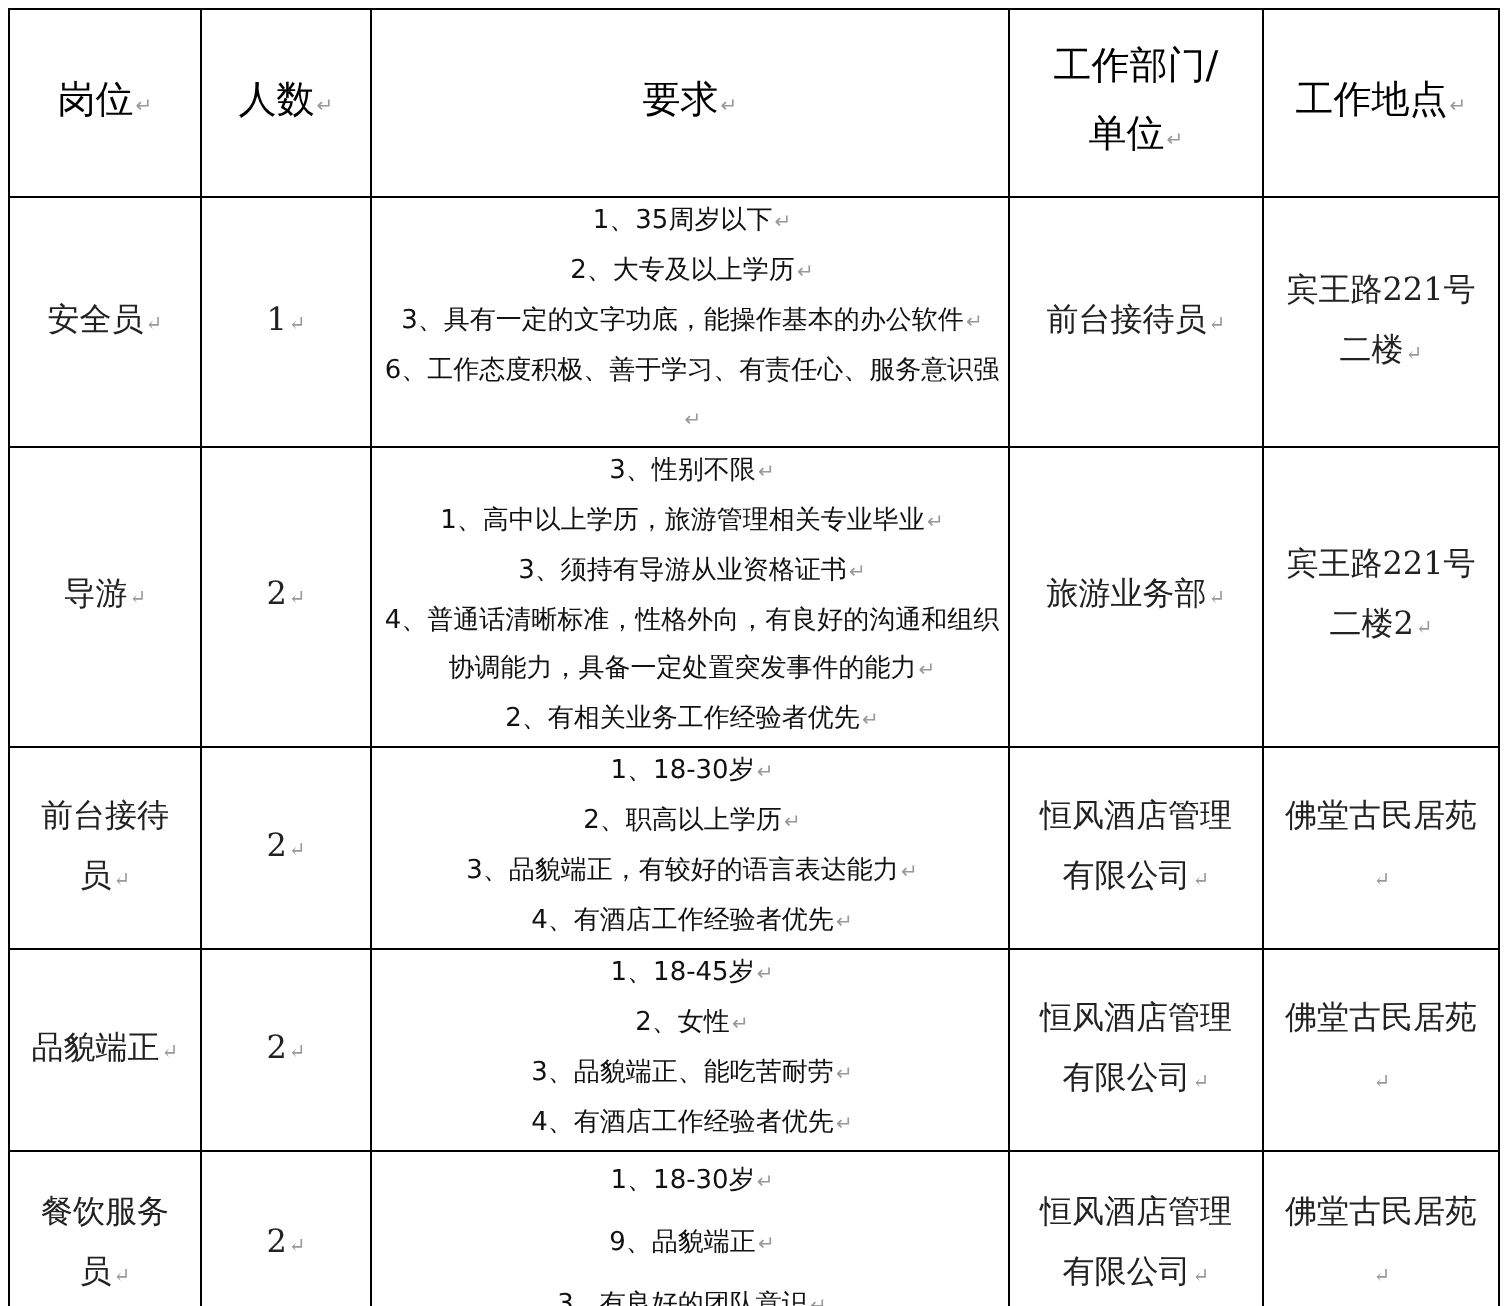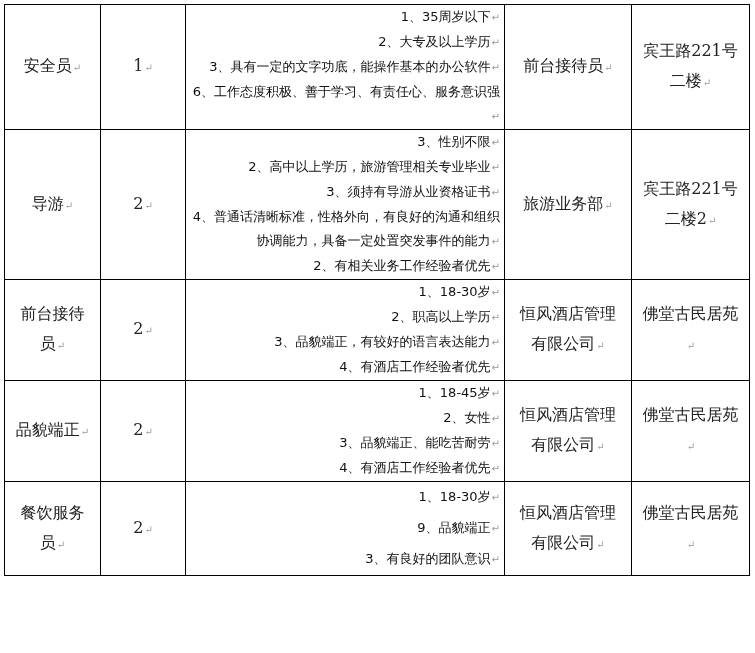--- a/index.html
+++ b/index.html
@@ -8,57 +8,64 @@
     position: absolute; left: 4px; top: 4px;
     border-collapse: collapse; table-layout: fixed;
     color: #000;
   }
   .table td, .table th {
     border: 1.5px solid #000; padding: 0; vertical-align: middle;
     font-weight: normal;
   }
   .hdr { font-family: "DejaVu Sans", sans-serif; font-size: 19px; text-align: center; line-height: 34px; }
   .cell-c { font-family: "DejaVu Serif", serif; font-size: 16px; text-align: center; line-height: 30px; color: #222; padding: 0 8px !important; }
-  .req { font-family: "DejaVu Sans", sans-serif; font-size: 13px; line-height: 24px; padding: 0 4px 0 6px !important; text-align: right; color: #111; }
+  .req { font-family: "DejaVu Sans", sans-serif; font-size: 13px; line-height: 24px; padding: 0 4px 0 6px !important; text-align: center; color: #111; }
   .req-line { display: block; }
   .req.loose .req-line { line-height: 30px; }
   .pm { color: #999; font-size: 10px; margin-left: 1px; }
 </style>
 </head>
 <body>
 
 <table class="table">
   <colgroup>
     <col style="width:96px">
       <col style="width:85px">
       <col style="width:319px">
       <col style="width:127px">
       <col style="width:118px">
   </colgroup>
   <tbody>
+      <tr style="height:94px">
+    <th class="hdr"><span>岗位</span><span class="pm">↵</span></th>
+    <th class="hdr"><span>人数</span><span class="pm">↵</span></th>
+    <th class="hdr"><span>要求</span><span class="pm">↵</span></th>
+    <th class="hdr"><span style="display:block">工作部门/</span><span>单位</span><span class="pm">↵</span></th>
+    <th class="hdr"><span>工作地点</span><span class="pm">↵</span></th>
+  </tr>
 
   <tr style="height:121px">
     <td class="cell-c"><span>安全员</span><span class="pm">↵</span></td>
     <td class="cell-c"><span>1</span><span class="pm">↵</span></td>
     <td class="req">
       <span class="req-line"><span>1、35周岁以下</span><span class="pm">↵</span></span>
       <span class="req-line"><span>2、大专及以上学历</span><span class="pm">↵</span></span>
       <span class="req-line"><span>3、具有一定的文字功底，能操作基本的办公软件</span><span class="pm">↵</span></span>
       <span class="req-line"><span>6、工作态度积极、善于学习、有责任心、服务意识强</span><span class="pm">↵</span></span>
     </td>
     <td class="cell-c"><span>前台接待员</span><span class="pm">↵</span></td>
     <td class="cell-c"><span>宾王路221号二楼</span><span class="pm">↵</span></td>
   </tr>
 
   <tr style="height:145px">
     <td class="cell-c"><span>导游</span><span class="pm">↵</span></td>
     <td class="cell-c"><span>2</span><span class="pm">↵</span></td>
     <td class="req">
       <span class="req-line"><span>3、性别不限</span><span class="pm">↵</span></span>
-      <span class="req-line"><span>2、高中以上学历，旅游管理相关专业毕业</span><span class="pm">↵</span></span>
+      <span class="req-line"><span>1、高中以上学历，旅游管理相关专业毕业</span><span class="pm">↵</span></span>
       <span class="req-line"><span>3、须持有导游从业资格证书</span><span class="pm">↵</span></span>
       <span class="req-line"><span>4、普通话清晰标准，性格外向，有良好的沟通和组织协调能力，具备一定处置突发事件的能力</span><span class="pm">↵</span></span>
       <span class="req-line"><span>2、有相关业务工作经验者优先</span><span class="pm">↵</span></span>
     </td>
     <td class="cell-c"><span>旅游业务部</span><span class="pm">↵</span></td>
     <td class="cell-c"><span>宾王路221号二楼2</span><span class="pm">↵</span></td>
   </tr>
 
   <tr style="height:97px">
     <td class="cell-c"><span>前台接待员</span><span class="pm">↵</span></td>

